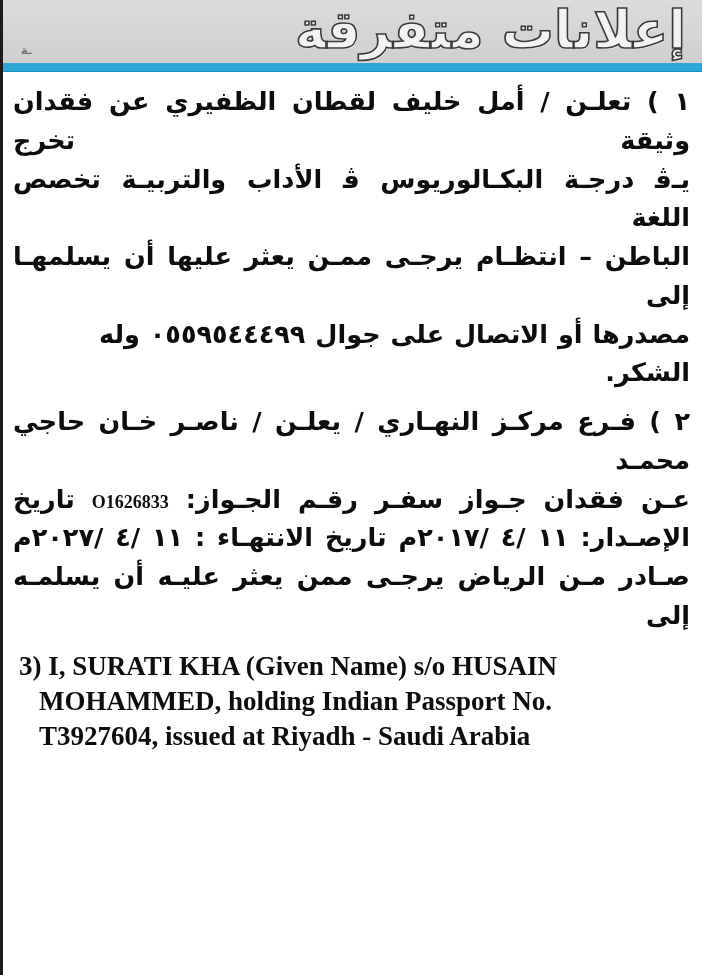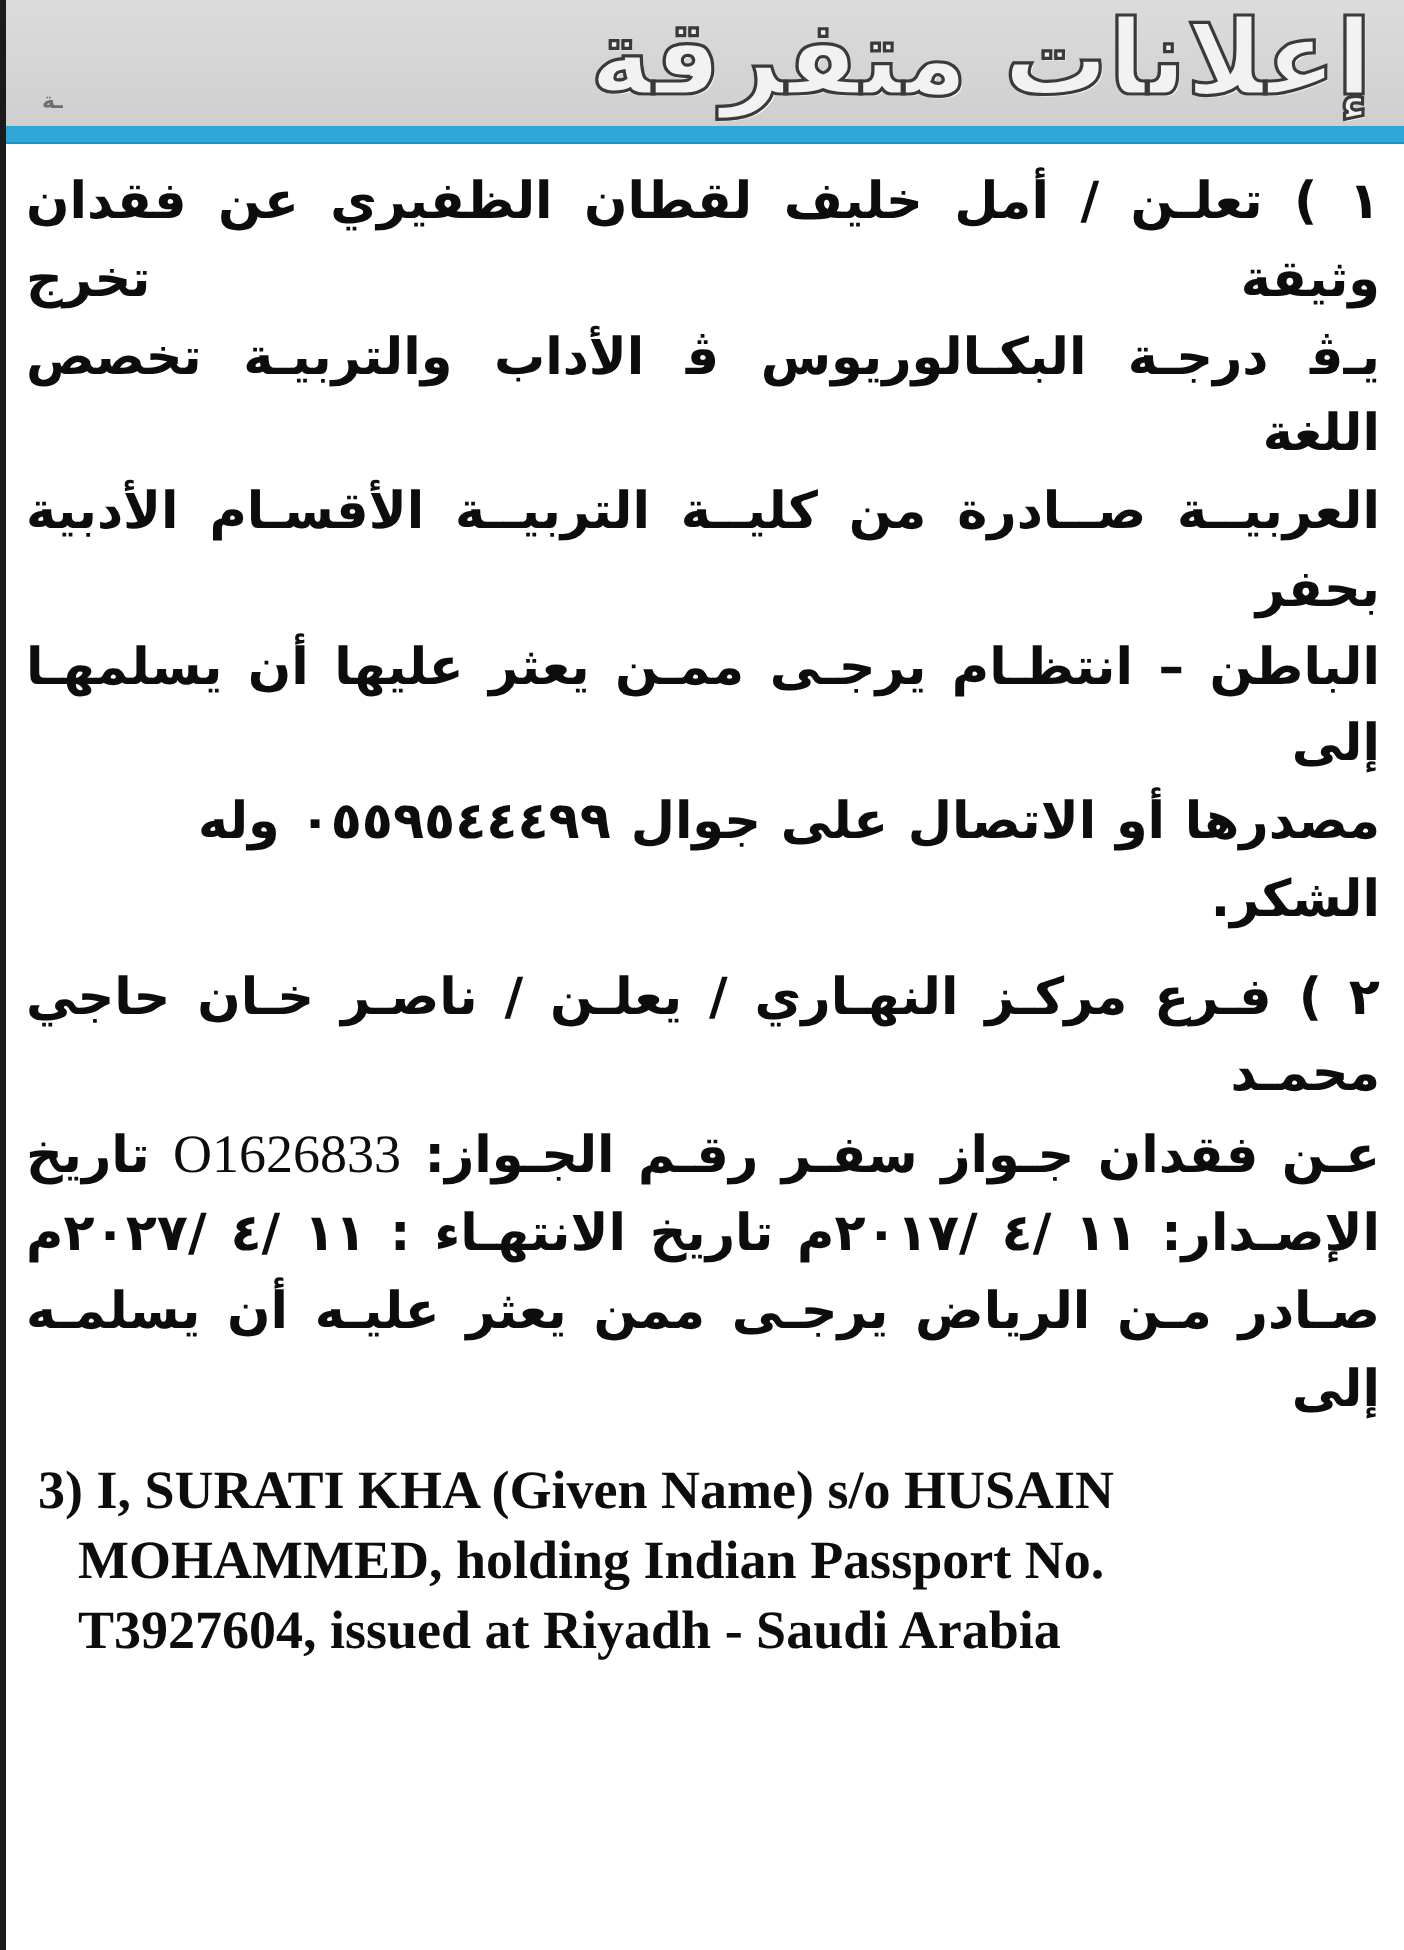--- a/index.html
+++ b/index.html
@@ -109,42 +109,41 @@
     text-align: justify;
     text-align-last: justify;
   }
 
   .ad-1 { margin-bottom: 10px; }
   .ad-2 { }
   .ad-3 { margin-bottom: 12px; margin-top: 6px; }
 
   .latin {
     font-family: "Liberation Serif", "DejaVu Serif", serif;
-    font-weight: 400;
-    font-size: 27px;
+    font-weight: 700;
+    font-size: 18px;
   }
 </style>
 </head>
 <body>
 
 <div id="page">
 
   <div class="masthead">
     <div class="masthead-title">إعلانات متفرقة</div>
     <div class="masthead-mark">ـة</div>
   </div>
 
   <div class="accent-bar"></div>
 
   <div class="ads">
 
     <div class="ad ad-1 ad-ar">
       <span class="ln justify">١ ) تعلـن / أمل خليف لقطان الظفيري عن فقدان وثيقة تخرج</span>
       <span class="ln justify">يـﭬ درجـة البكـالوريوس ﭬ الأداب والتربيـة تخصص اللغة</span>
-      <span class="ln justify">العربيــة صــادرة من كليــة التربيــة الأقسـام الأدبية بحفر</span>
       <span class="ln justify">الباطن – انتظـام يرجـى ممـن يعثر عليها أن يسلمهـا إلى</span>
       <span class="ln tail">مصدرها أو الاتصال على جوال ٠٥٥٩٥٤٤٤٩٩ وله الشكر.</span>
     </div>
 
     <div class="ad ad-2 ad-ar">
       <span class="ln justify">٢ ) فـرع مركـز النهـاري / يعلـن / ناصـر خـان حاجي محمـد</span>
       <span class="ln justify">عـن فقدان جـواز سفـر رقـم الجـواز: <span class="latin">O1626833</span> تاريخ</span>
       <span class="ln justify">الإصـدار: ١١ /٤ /٢٠١٧م تاريخ الانتهـاء : ١١ /٤ /٢٠٢٧م</span>
       <span class="ln justify">صـادر مـن الرياض يرجـى ممن يعثر عليـه أن يسلمـه إلى</span>
     </div>

